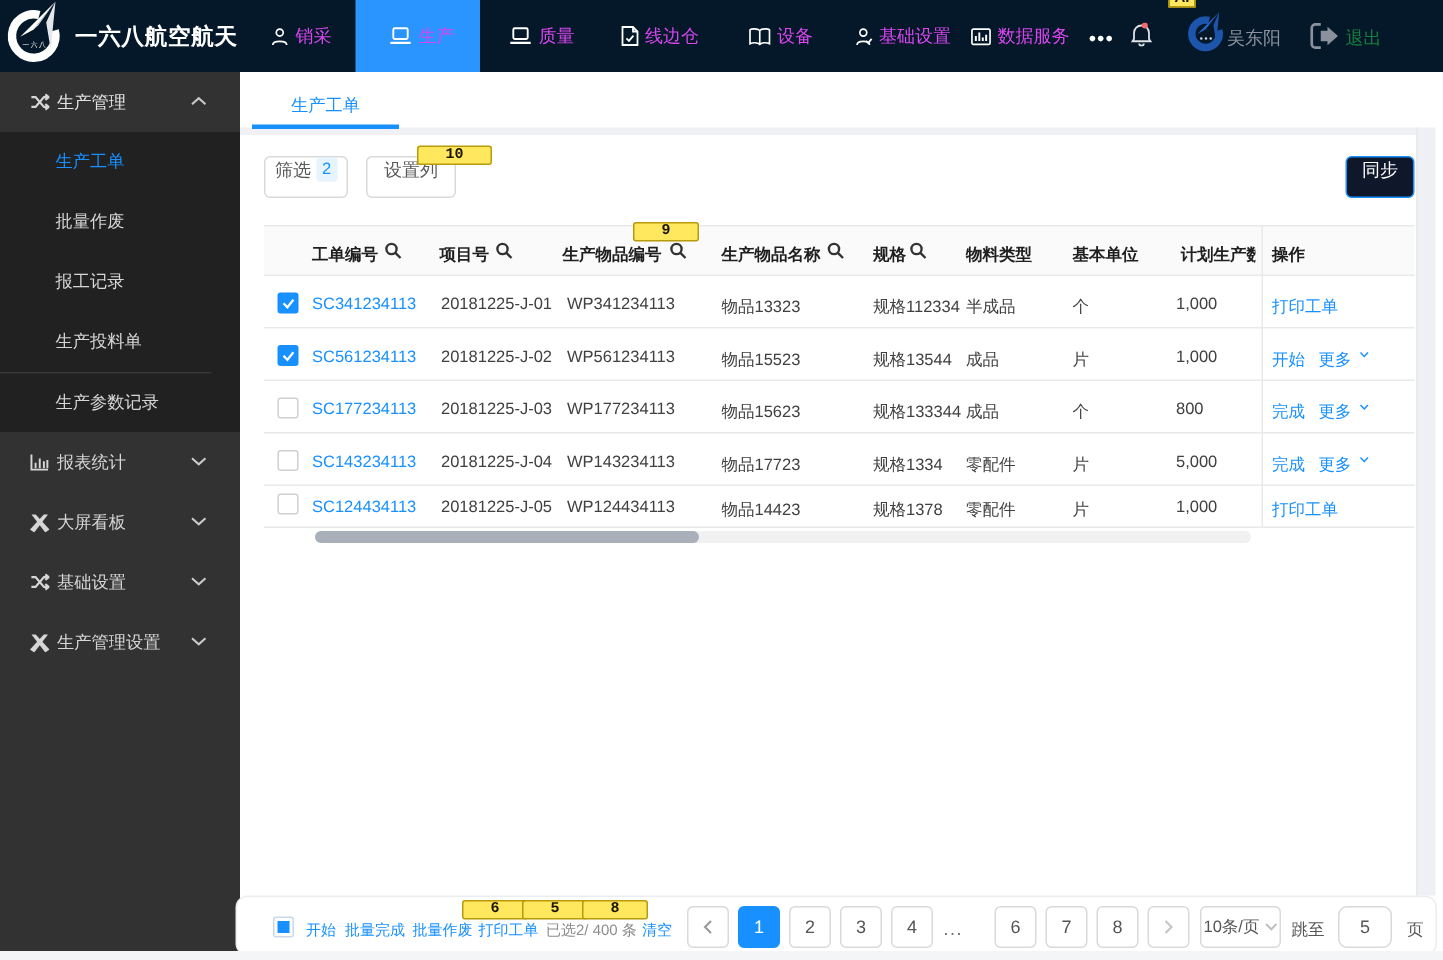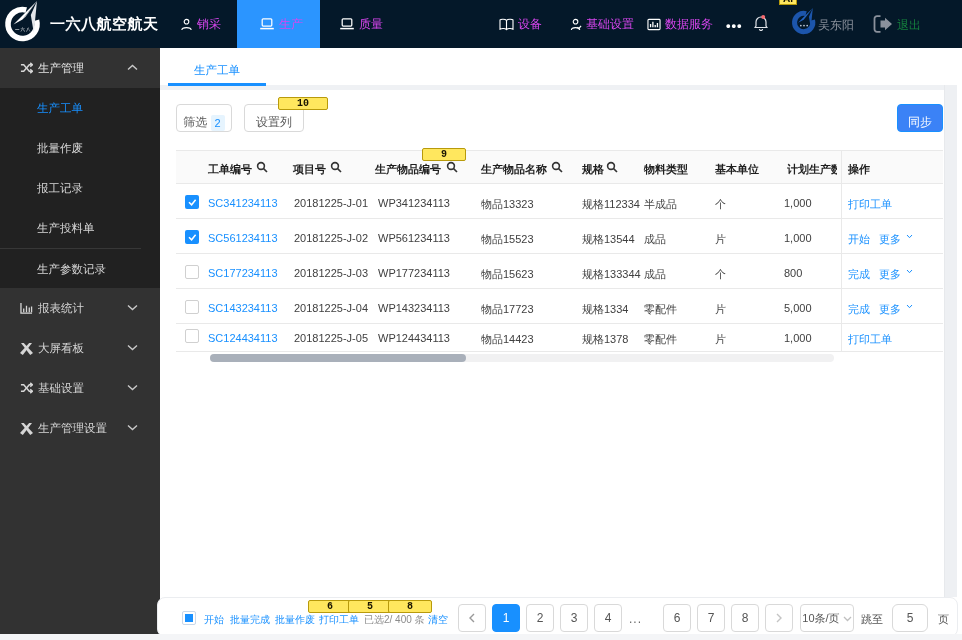--- a/index.html
+++ b/index.html
@@ -26,21 +26,21 @@
   #content { position:absolute; left:160px; top:48px; width:785px; height:586px; background:#fff; }
   
   #vscroll { position:absolute; left:944px; top:85px; width:13px; height:512px; background:#eef0f3; border-left:1px solid #e7e9ec; z-index:4; }
   #hstrip { position:absolute; left:0; top:634px; width:962px; height:6px; background:#f4f5f7; z-index:40; }
   
   #tabbar { position:absolute; left:0; top:0; width:785px; height:37px; }
   #tabbar .line { position:absolute; left:0; top:37px; width:785px; height:5px; background:#eff1f4; }
   #tabbar .ink { position:absolute; left:8px; top:35px; width:98px; height:3px; background:#1890ff; }
   #tabbar .t { position:absolute; left:34px; top:15px; color:#1890ff; font-size:11.5px; }
   
-  .btn { position:absolute; height:28px; border:1px solid #d9d9d9; border-radius:4px; background:#fff; color:#595959; font-size:12px; display:flex; align-items:flex-end; justify-content:center; }
+  .btn { position:absolute; height:28px; border:1px solid #d9d9d9; border-radius:4px; background:#fff; color:#595959; font-size:12px; display:flex; align-items:flex-start; justify-content:center; }
   
   #tbl { position:absolute; left:16px; top:102px; width:767px; }
   .hdr { position:absolute; left:0; top:0; width:767px; height:34px; background:#fafafa; border-top:1px solid #e9e9e9; border-bottom:1px solid #e9e9e9; }
   .hc { position:absolute; top:11px; font-size:11px; font-weight:bold; color:#1f1f1f; white-space:nowrap; }
   .row { position:absolute; left:0; width:767px; height:35px; border-bottom:1px solid #e9e9e9; }
   .c { position:absolute; top:12.5px; font-size:11px; color:#404040; white-space:nowrap; }
   .cb { position:absolute; width:14px; height:14px; border-radius:2px; }
   .cb.on { background:#1890ff; }
   .cb.off { background:#fff; border:1px solid #d0d0d0; }
   .sep { position:absolute; top:0; width:1px; background:#e9e9e9; }
@@ -76,20 +76,28 @@
         <path d="M1.2 11.6 h13.6" stroke-width="1.5"></path>
       </svg>
     <span>生产</span>
   </div>
   <div class="navitem" style="left:339px">
     <svg width="16" height="14" viewBox="0 0 16 14" fill="none" stroke="#fff" stroke-width="1.25">
         <rect x="3.2" y="1.8" width="9.6" height="7.2" rx="1"></rect>
         <path d="M1.2 11.6 h13.6" stroke-width="1.5"></path>
       </svg>
     <span>质量</span>
+  </div>
+  <div class="navitem" style="left:414px">
+    <svg width="12" height="14" viewBox="0 0 12 14" fill="none" stroke="#fff" stroke-width="1.2">
+        <path d="M1 1 h7 l3 3 v9 h-10 z"></path>
+        <path d="M8 1 v3 h3"></path>
+        <path d="M3.6 8.6 l1.7 1.7 3-3.6"></path>
+      </svg>
+    <span>线边仓</span>
   </div>
   <div class="navitem" style="left:499px">
     <svg width="15" height="13" viewBox="0 0 16 14" fill="none" stroke="#fff" stroke-width="1.2">
         <path d="M8 2.5 C6.5 1 2 1 1 2 v10 c2-1 5.5-1 7 .5 1.5-1.5 5-1.5 7-.5 v-10 c-1-1-5.5-1-7 .5 z"></path>
         <path d="M8 2.5 v10"></path>
       </svg>
     <span>设备</span>
   </div>
   <div class="navitem" style="left:570px">
     <svg width="12" height="13" viewBox="0 0 13 14" fill="none" stroke="#fff" stroke-width="1.2">
@@ -199,21 +207,21 @@
 
 <div id="content">
   <div id="tabbar">
     <div class="line"></div>
     <div class="ink"></div>
     <div class="t">生产工单</div>
   </div>
 
   <div class="btn" style="left:16px;top:56px;width:56px">筛选&nbsp;<span style="display:inline-block;background:#e6f4fe;color:#1890ff;border-radius:2px;padding:0 4px;font-size:11px;line-height:16px">2</span></div>
   <div class="btn" style="left:84px;top:56px;width:60px">设置列</div>
-  <div class="btn" style="left:737px;top:56px;width:46px;background:#3b82f6;border-color:#1890ff;color:#fff">同步</div>
+  <div class="btn" style="left:737px;top:56px;width:46px;background:#0f172a;border-color:#1890ff;color:#fff">同步</div>
 
   <div id="tbl">
     <div class="hdr">
       <span class="hc" style="left:32px">工单编号</span>
         <svg class="abs" style="left:80px;top:10px" width="12" height="12" viewBox="0 0 12 12" fill="none" stroke="#333" stroke-width="1.6">
           <circle cx="5" cy="5" r="3.4"></circle>
           <path d="M7.6 7.6 L11 11"></path>
         </svg>
       <span class="hc" style="left:117px">项目号</span>
         <svg class="abs" style="left:154px;top:10px" width="12" height="12" viewBox="0 0 12 12" fill="none" stroke="#333" stroke-width="1.6">

